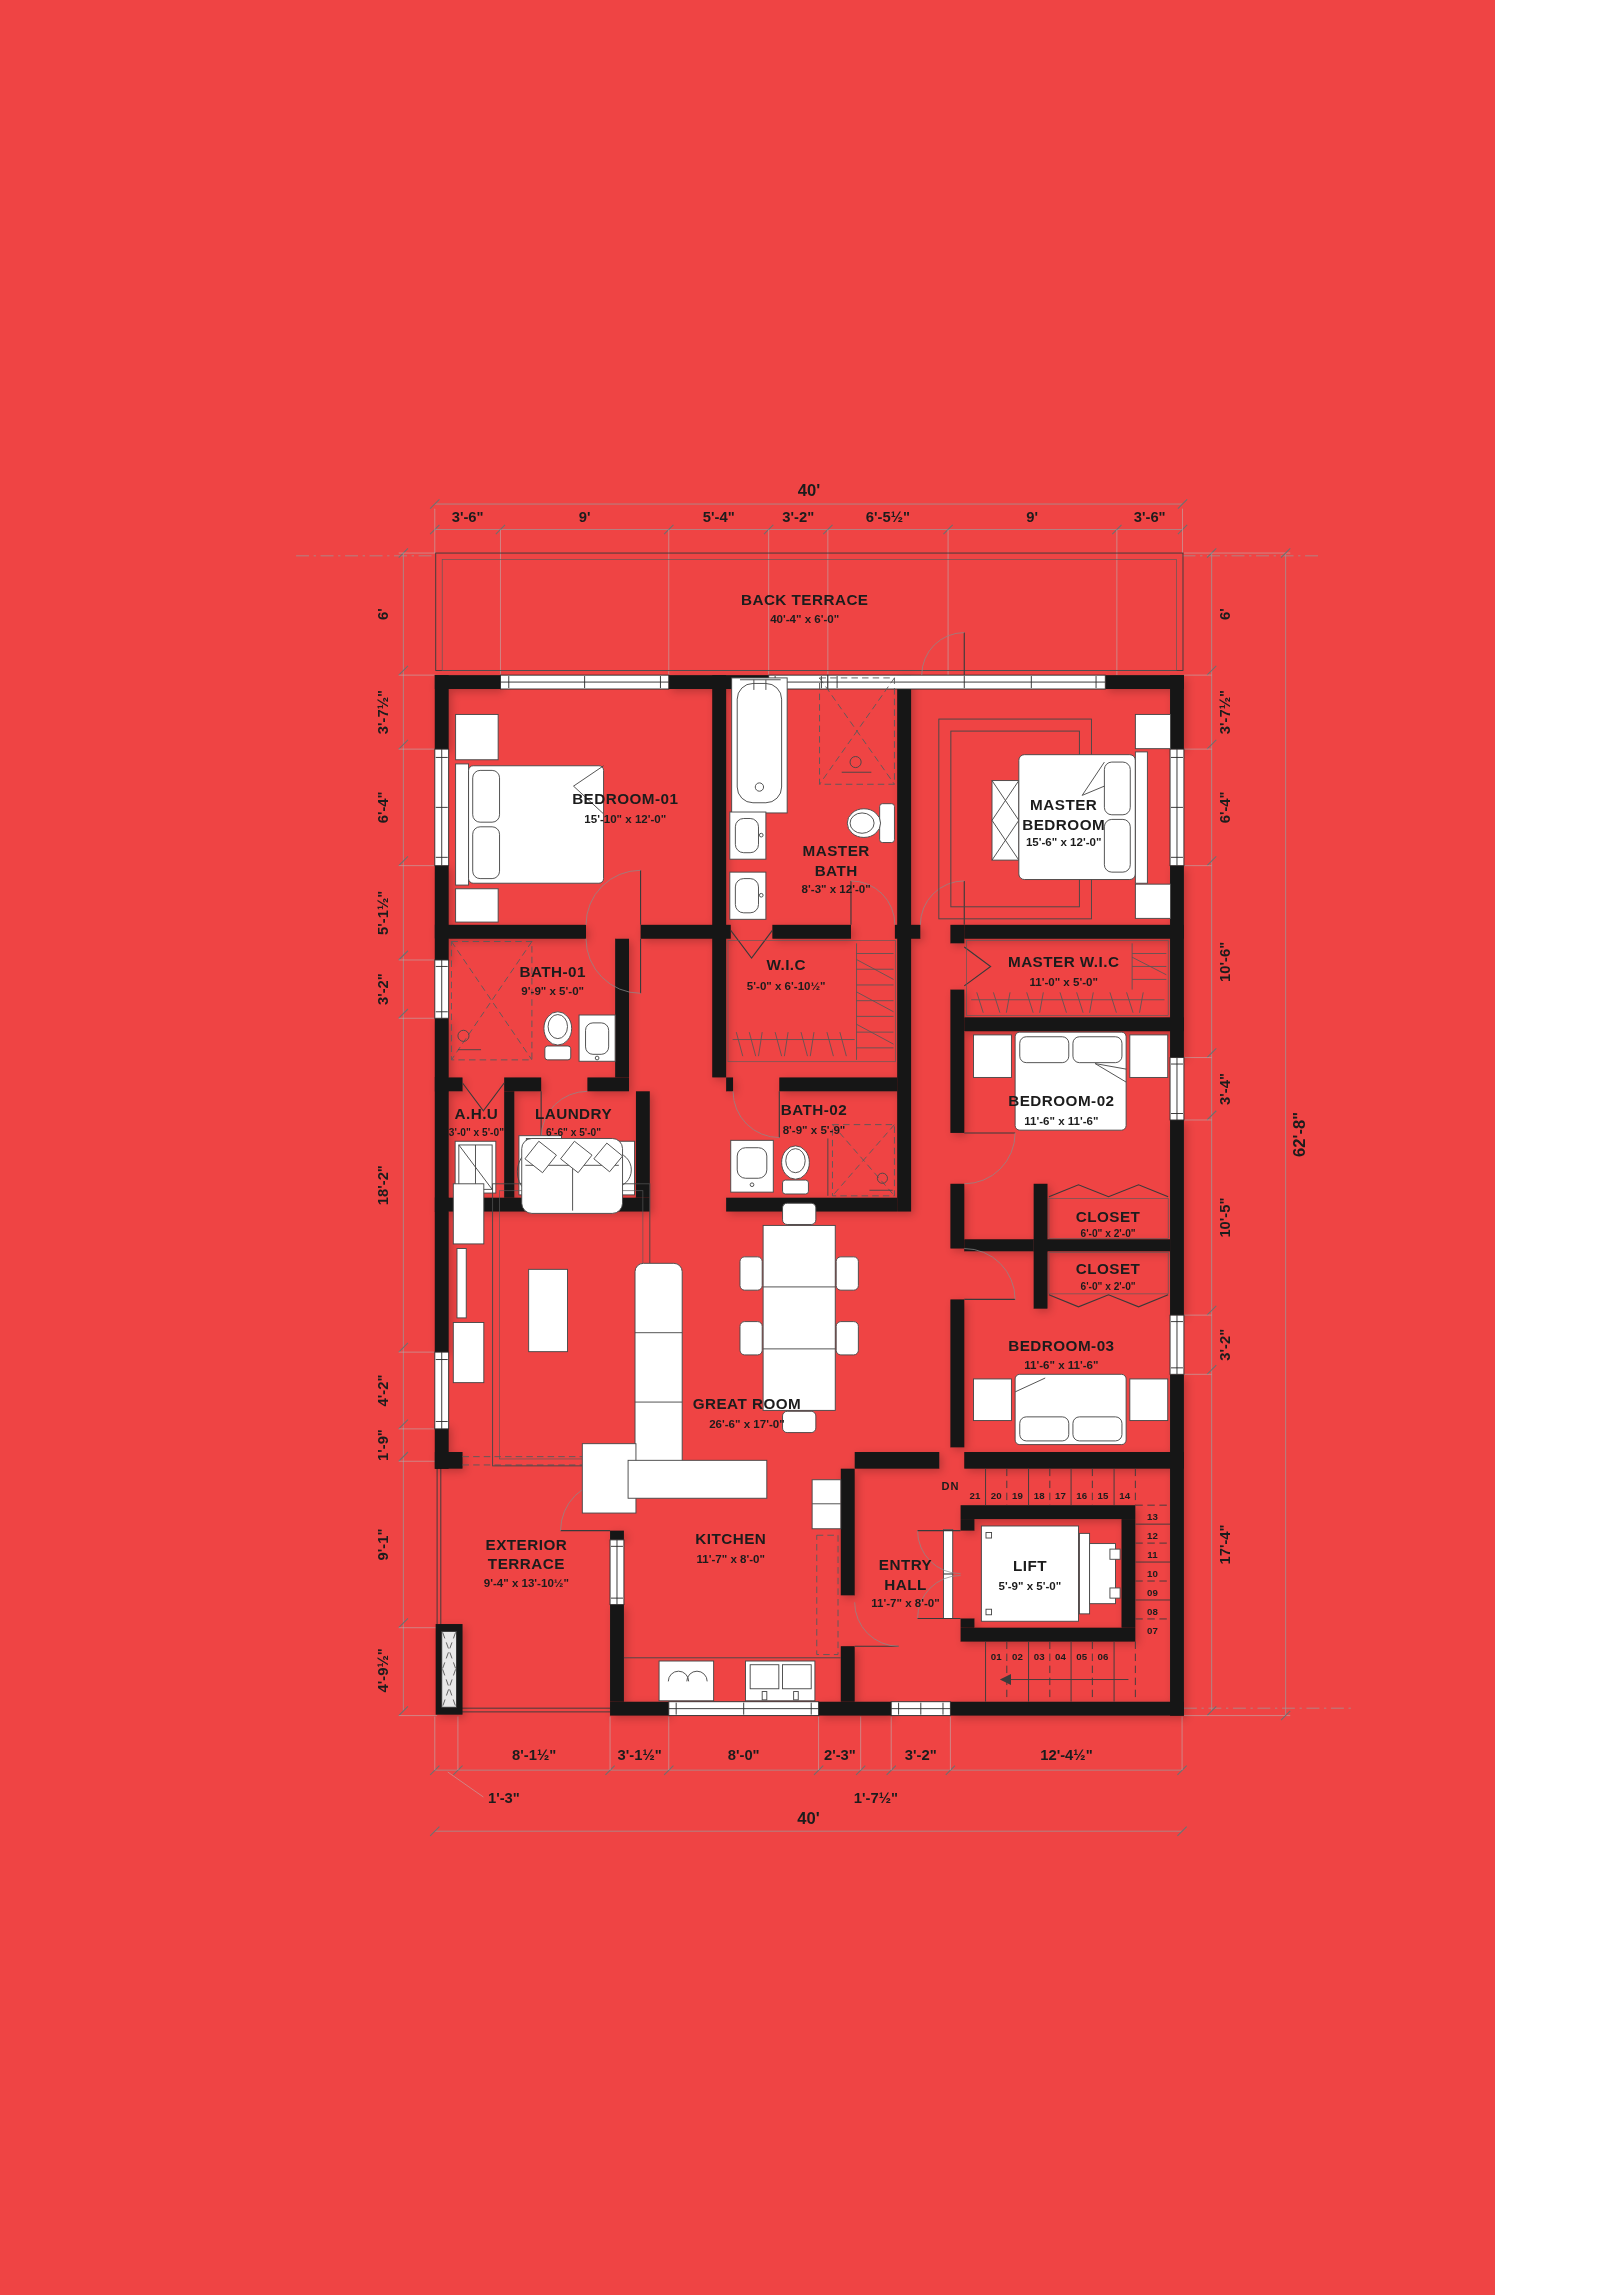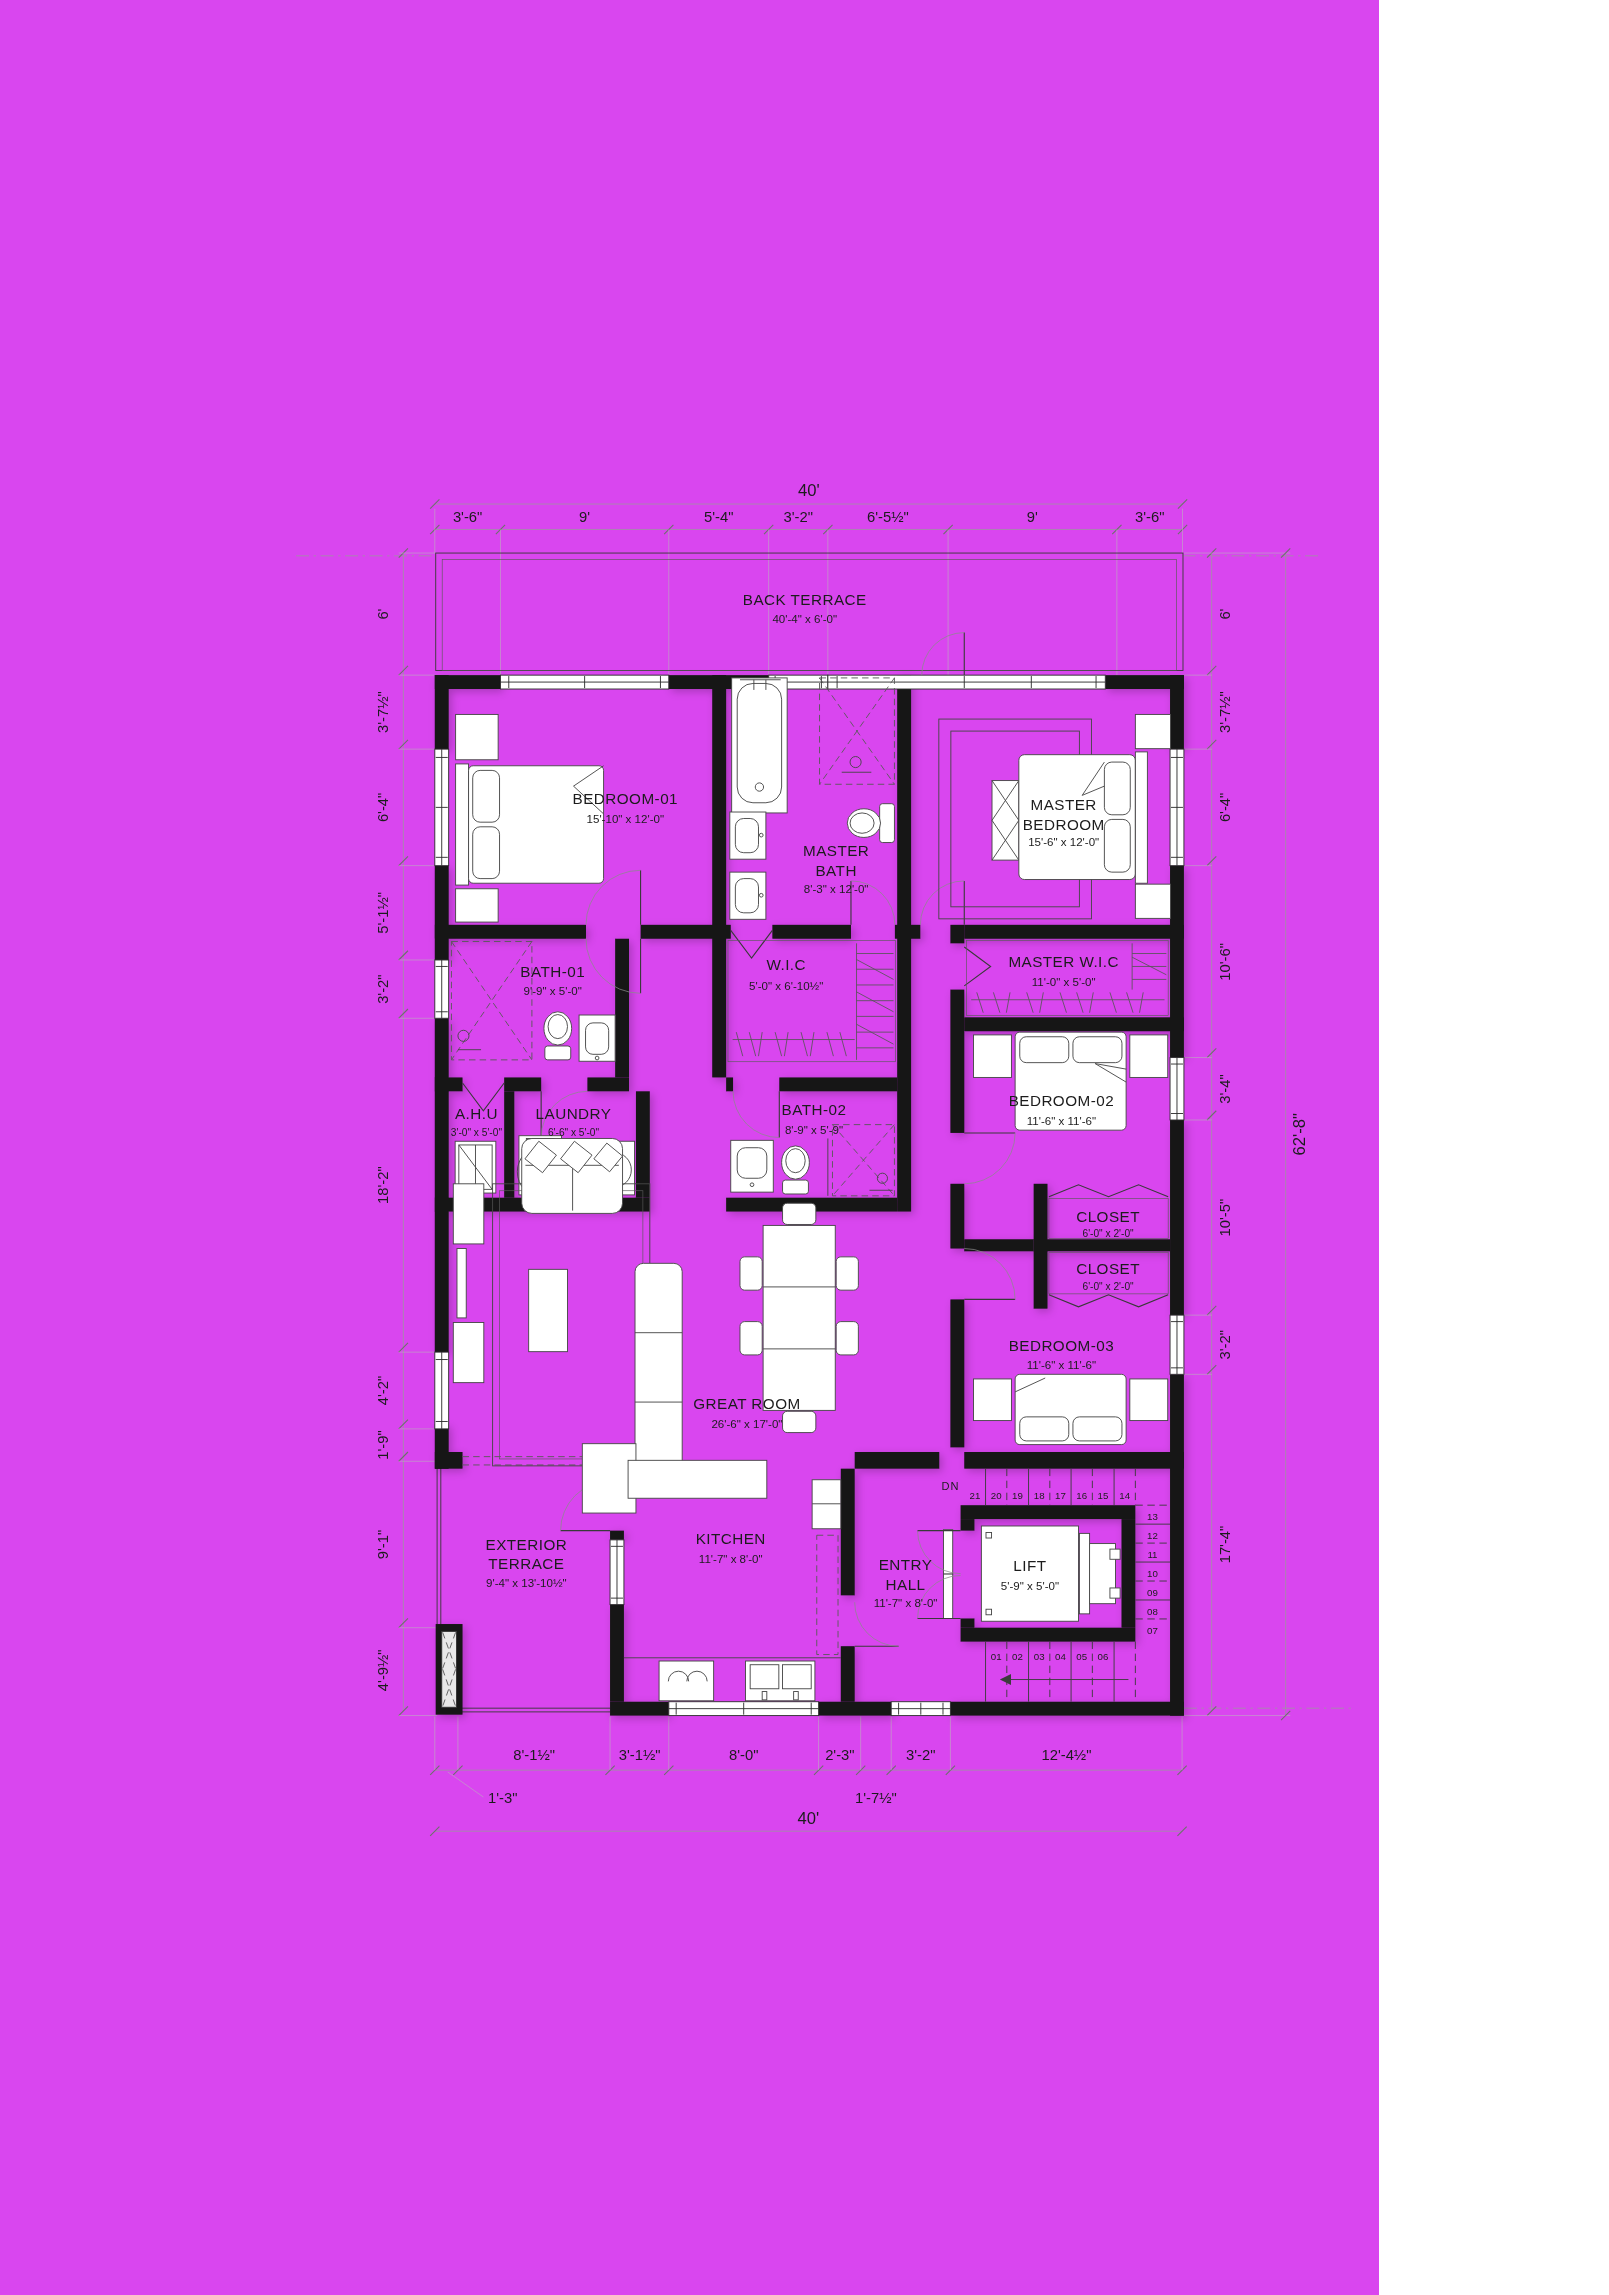--- a/index.html
+++ b/index.html
@@ -1,16 +1,16 @@
 <!DOCTYPE html>
 <html style="font-size:7.4px"><head>
 <meta charset="utf-8">
 <style>
   html,body{margin:0;padding:0;background:#ffffff;}
-  .page{width:1379px;height:2295px;position:relative;background:#d946ef;}
+  .page{width:1495px;height:2295px;position:relative;background:#ef4444;font-weight:bold;}
   svg{display:block;}
   text{font-family:"Liberation Sans","DejaVu Sans",sans-serif;fill:#1c1c1c;}
   .rname{font-size:33px;letter-spacing:1px;}
   .rsize{font-size:25px;}
   .rsize-sm{font-size:22px;}
   .dim{font-size:32px;}
   .dimb{font-size:36px;}
   .stairnum{font-size:21px;}
   .dn{font-size:24px;letter-spacing:2px;}
   .mid{text-anchor:middle;}

